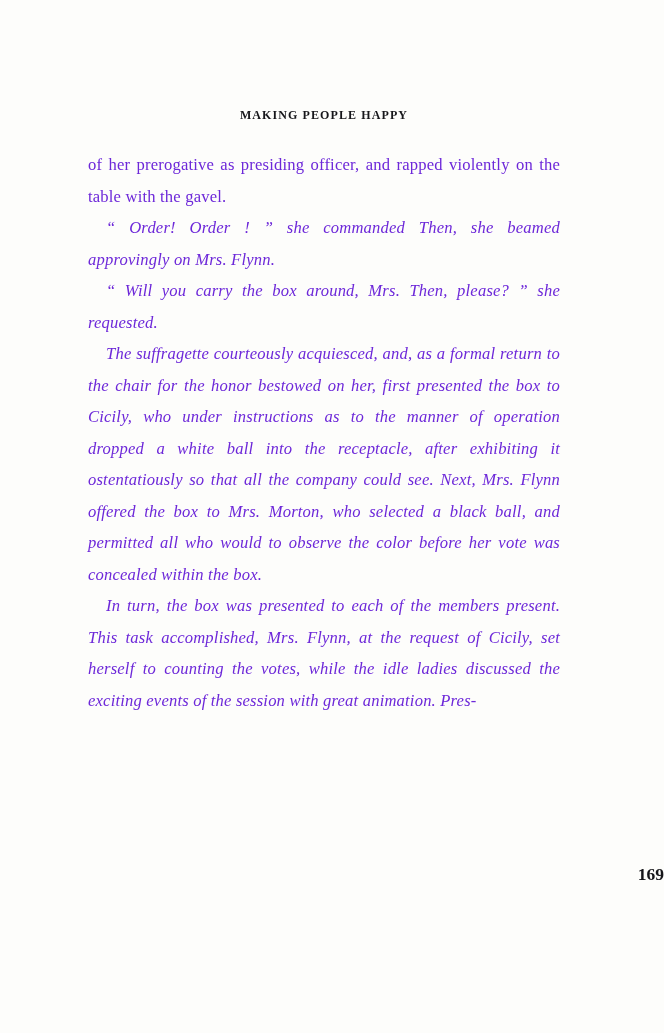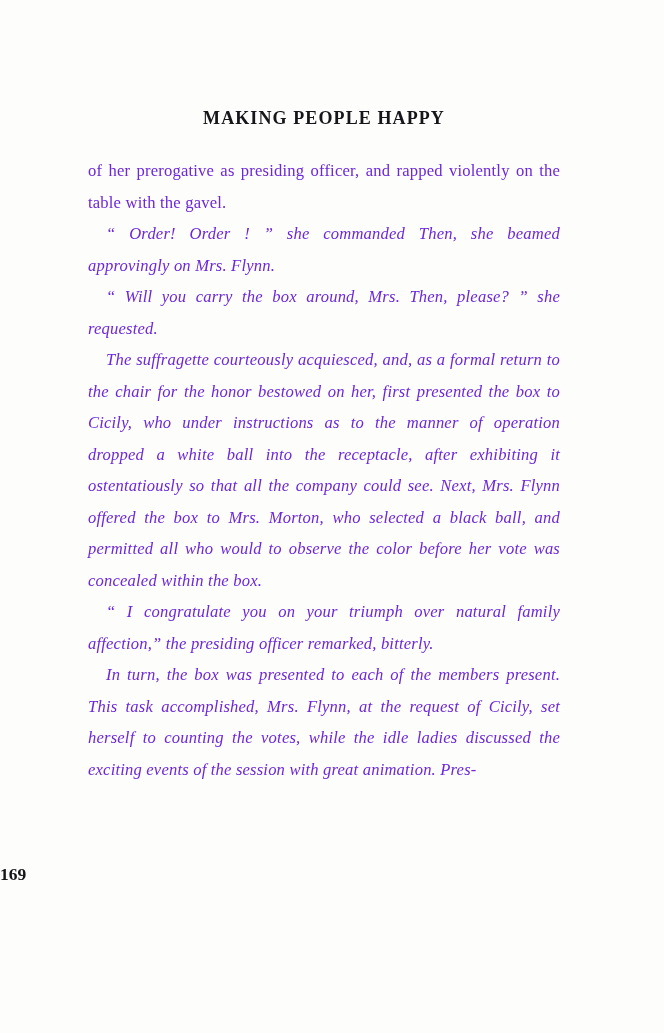--- a/index.html
+++ b/index.html
@@ -21,21 +21,21 @@
     background: #fdfdfb;
   }
   .content {
     position: absolute;
     left: 88px;
     top: 108px;
     width: 472px;
   }
   .running-head {
     text-align: center;
-    font-size: 18px;
+    font-size: 12px;
     letter-spacing: 1.1px;
     font-weight: 600;
     color: #16161a;
     margin-bottom: 26px;
     white-space: nowrap;
   }
   .body-text p {
     margin: 0;
     font-size: 16.6px;
     line-height: 31.5px;
@@ -49,41 +49,40 @@
     font-style: italic;
   }
   .body-text p.noindent {
     text-indent: 0;
   }
   .folio {
     position: absolute;
     left: 0;
     right: 0;
     top: 864px;
-    text-align: left;
+    text-align: right;
     font-size: 17.5px;
     font-weight: 700;
     color: #16161a;
   }
 </style>
 </head>
 <body>
 
 <div class="page">
 
   <div class="content">
 
     <div class="running-head">MAKING PEOPLE HAPPY</div>
 
     <div class="body-text">
       <p class="noindent">of her prerogative as presiding officer, and rapped violently on the table with the gavel.</p>
       <p class="indent">“ Order!   Order ! ” she commanded   Then, she beamed approvingly on Mrs. Flynn.</p>
       <p class="indent">“ Will you carry the box around, Mrs. Then, please? ” she requested.</p>
       <p class="indent">The suffragette courteously acquiesced, and, as a formal return to the chair for the honor bestowed on her, first presented the box to Cicily, who under instructions as to the manner of operation dropped a white ball into the receptacle, after exhibiting it ostentatiously so that all the company could see.   Next, Mrs. Flynn offered the box to Mrs. Morton, who selected a black ball, and permitted all who would to observe the color before her vote was concealed within the box.</p>
-      <p class="indent">“ I congratulate you on your triumph over natural family affection,” the presiding officer remarked, bitterly.</p>
       <p class="indent">In turn, the box was presented to each of the members present.   This task accomplished, Mrs. Flynn, at the request of Cicily, set herself to counting the votes, while the idle ladies discussed the exciting events of the session with great animation.   Pres-</p>
     </div>
 
   </div>
 
   <div class="folio">169</div>
 
 </div>
 
 </body></html>

